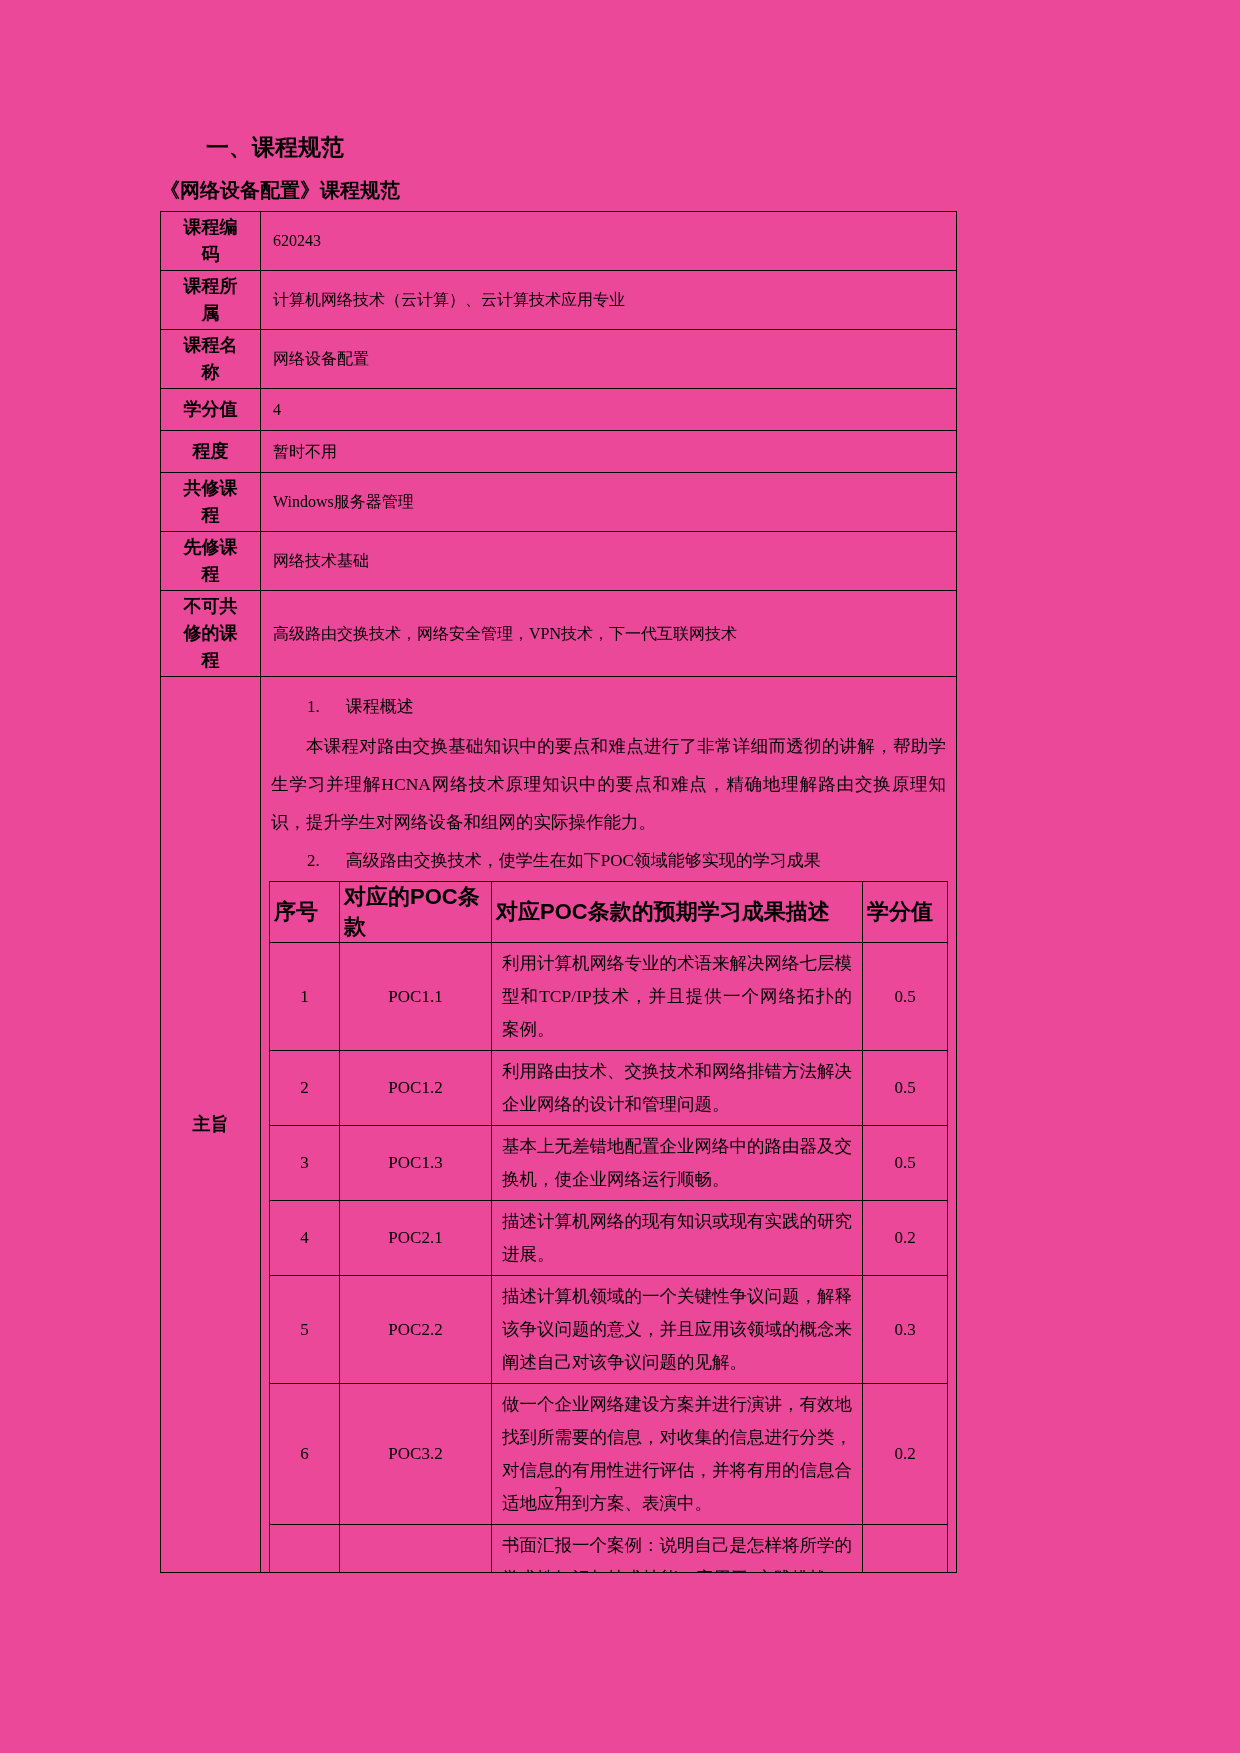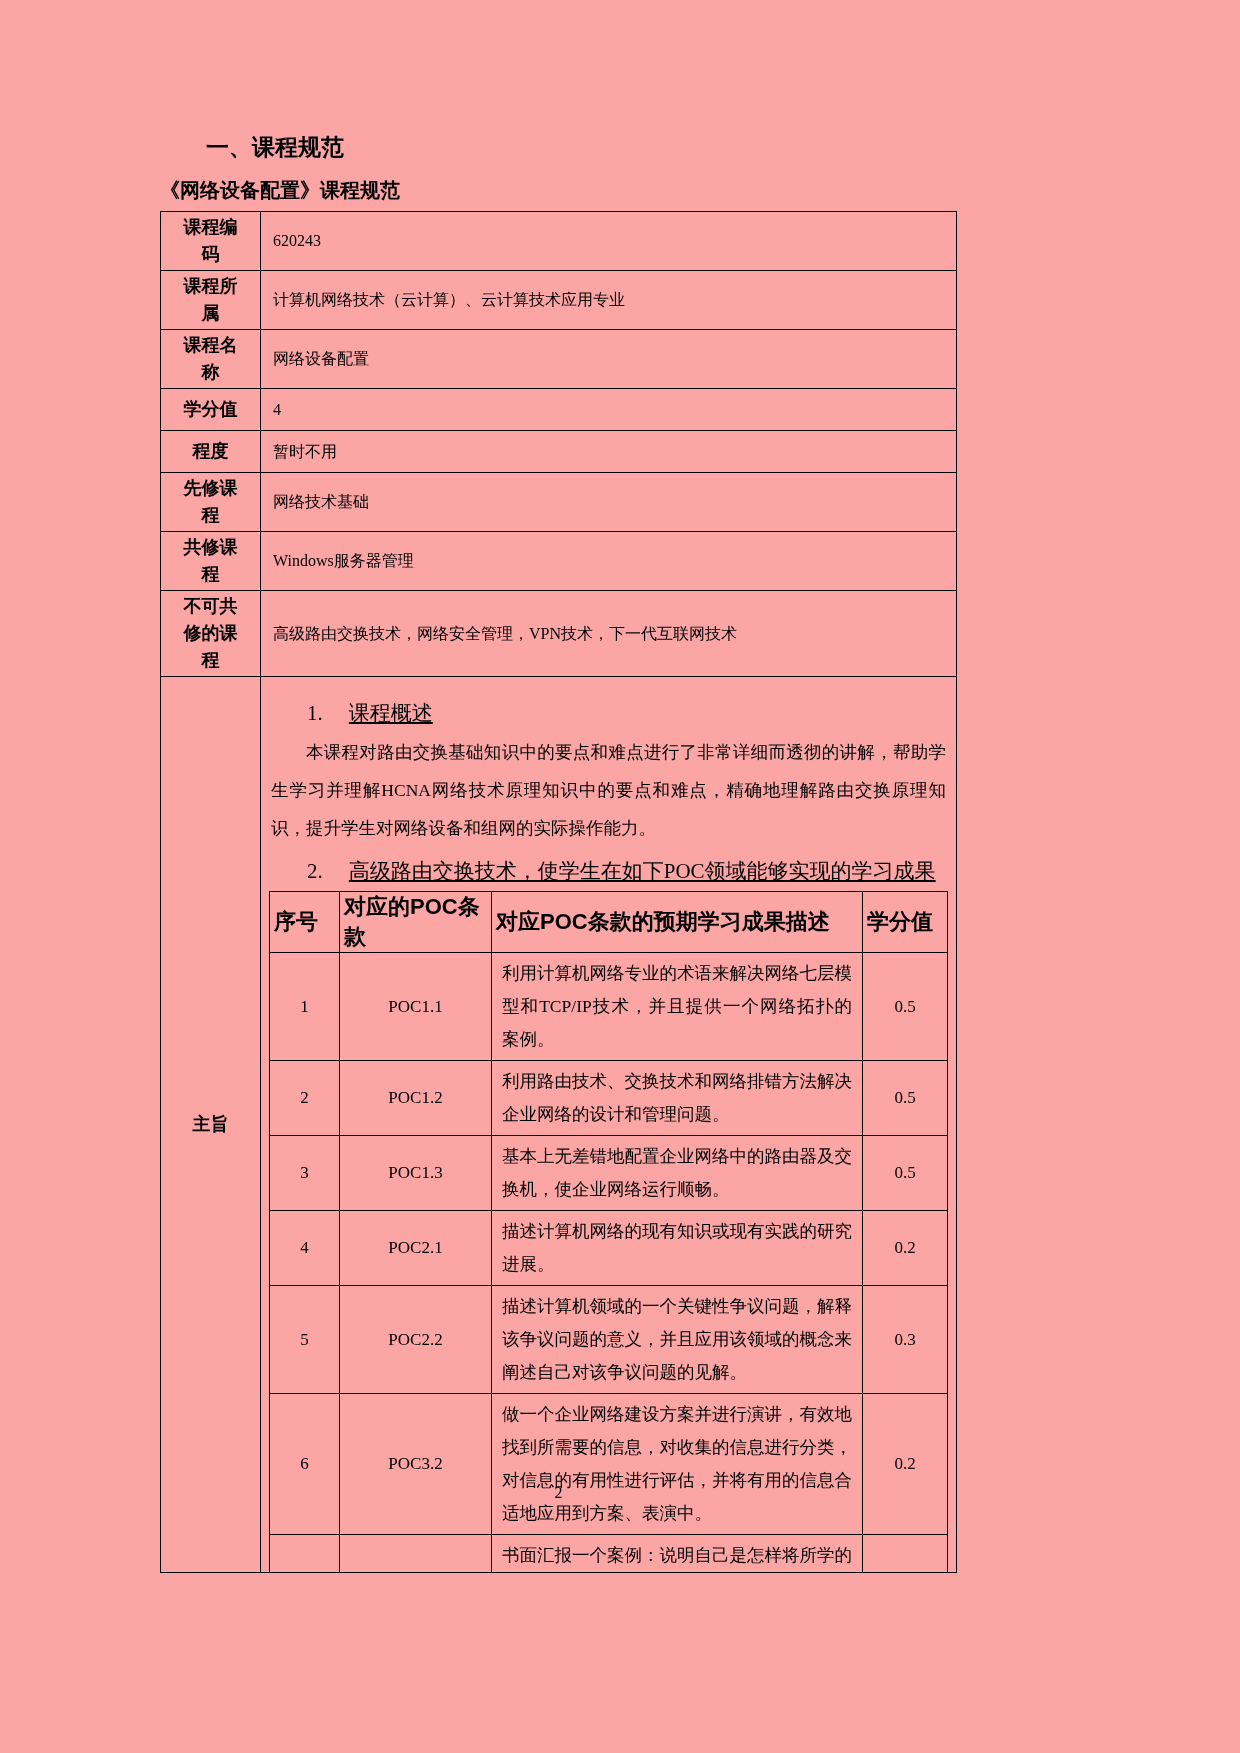--- a/index.html
+++ b/index.html
@@ -1,20 +1,20 @@
 <!DOCTYPE html>
 <html><head>
 <meta charset="utf-8">
 <style>
   html, body { margin: 0; padding: 0; background: #ffffff; }
   .page {
     position: relative;
     width: 1240px;
     height: 1753px;
-    background: #fca5a5;
+    background: #ec4899;
     color: #000000;
     font-family: "Liberation Serif", "DejaVu Serif", serif;
     overflow: hidden;
   }
   .content {
     position: absolute;
     left: 160px;
     top: 132px;
     width: 797px;
   }
@@ -56,24 +56,23 @@
     line-height: 1.45;
   }
   .purpose-cell { vertical-align: top; padding: 0; }
   .purpose-inner {
     height: 895px;
     overflow: hidden;
     padding: 12px 8px 0 8px;
     box-sizing: border-box;
   }
   .list-line {
-    font-size: 21px;
+    font-size: 17px;
     line-height: 24px;
-    margin: 12px 0 8px 38px;
-    text-decoration: underline;
+    margin: 6px 0 8px 38px;
   }
   .list-no { display: inline-block; margin-right: 26px; }
   .overview-para {
     font-size: 17.5px;
     line-height: 38px;
     text-align: justify;
     text-indent: 2em;
     margin: 2px 2px 8px 2px;
   }
   table.poc {
@@ -143,26 +142,26 @@
         </tr>
         <tr class="r-std">
           <td class="label-cell">学分值</td>
           <td class="value-cell">4</td>
         </tr>
         <tr class="r-std">
           <td class="label-cell">程度</td>
           <td class="value-cell">暂时不用</td>
         </tr>
         <tr class="r-std">
+          <td class="label-cell">共修课程</td>
+          <td class="value-cell">Windows服务器管理</td>
+        </tr>
+        <tr class="r-std">
           <td class="label-cell">先修课程</td>
           <td class="value-cell">网络技术基础</td>
-        </tr>
-        <tr class="r-std">
-          <td class="label-cell">共修课程</td>
-          <td class="value-cell">Windows服务器管理</td>
         </tr>
         <tr class="r-tall">
           <td class="label-cell">不可共修的课程</td>
           <td class="value-cell">高级路由交换技术，网络安全管理，VPN技术，下一代互联网技术</td>
         </tr>
 
         <tr class="r-purpose">
           <td class="label-cell">主旨</td>
           <td class="purpose-cell">
             <div class="purpose-inner">

